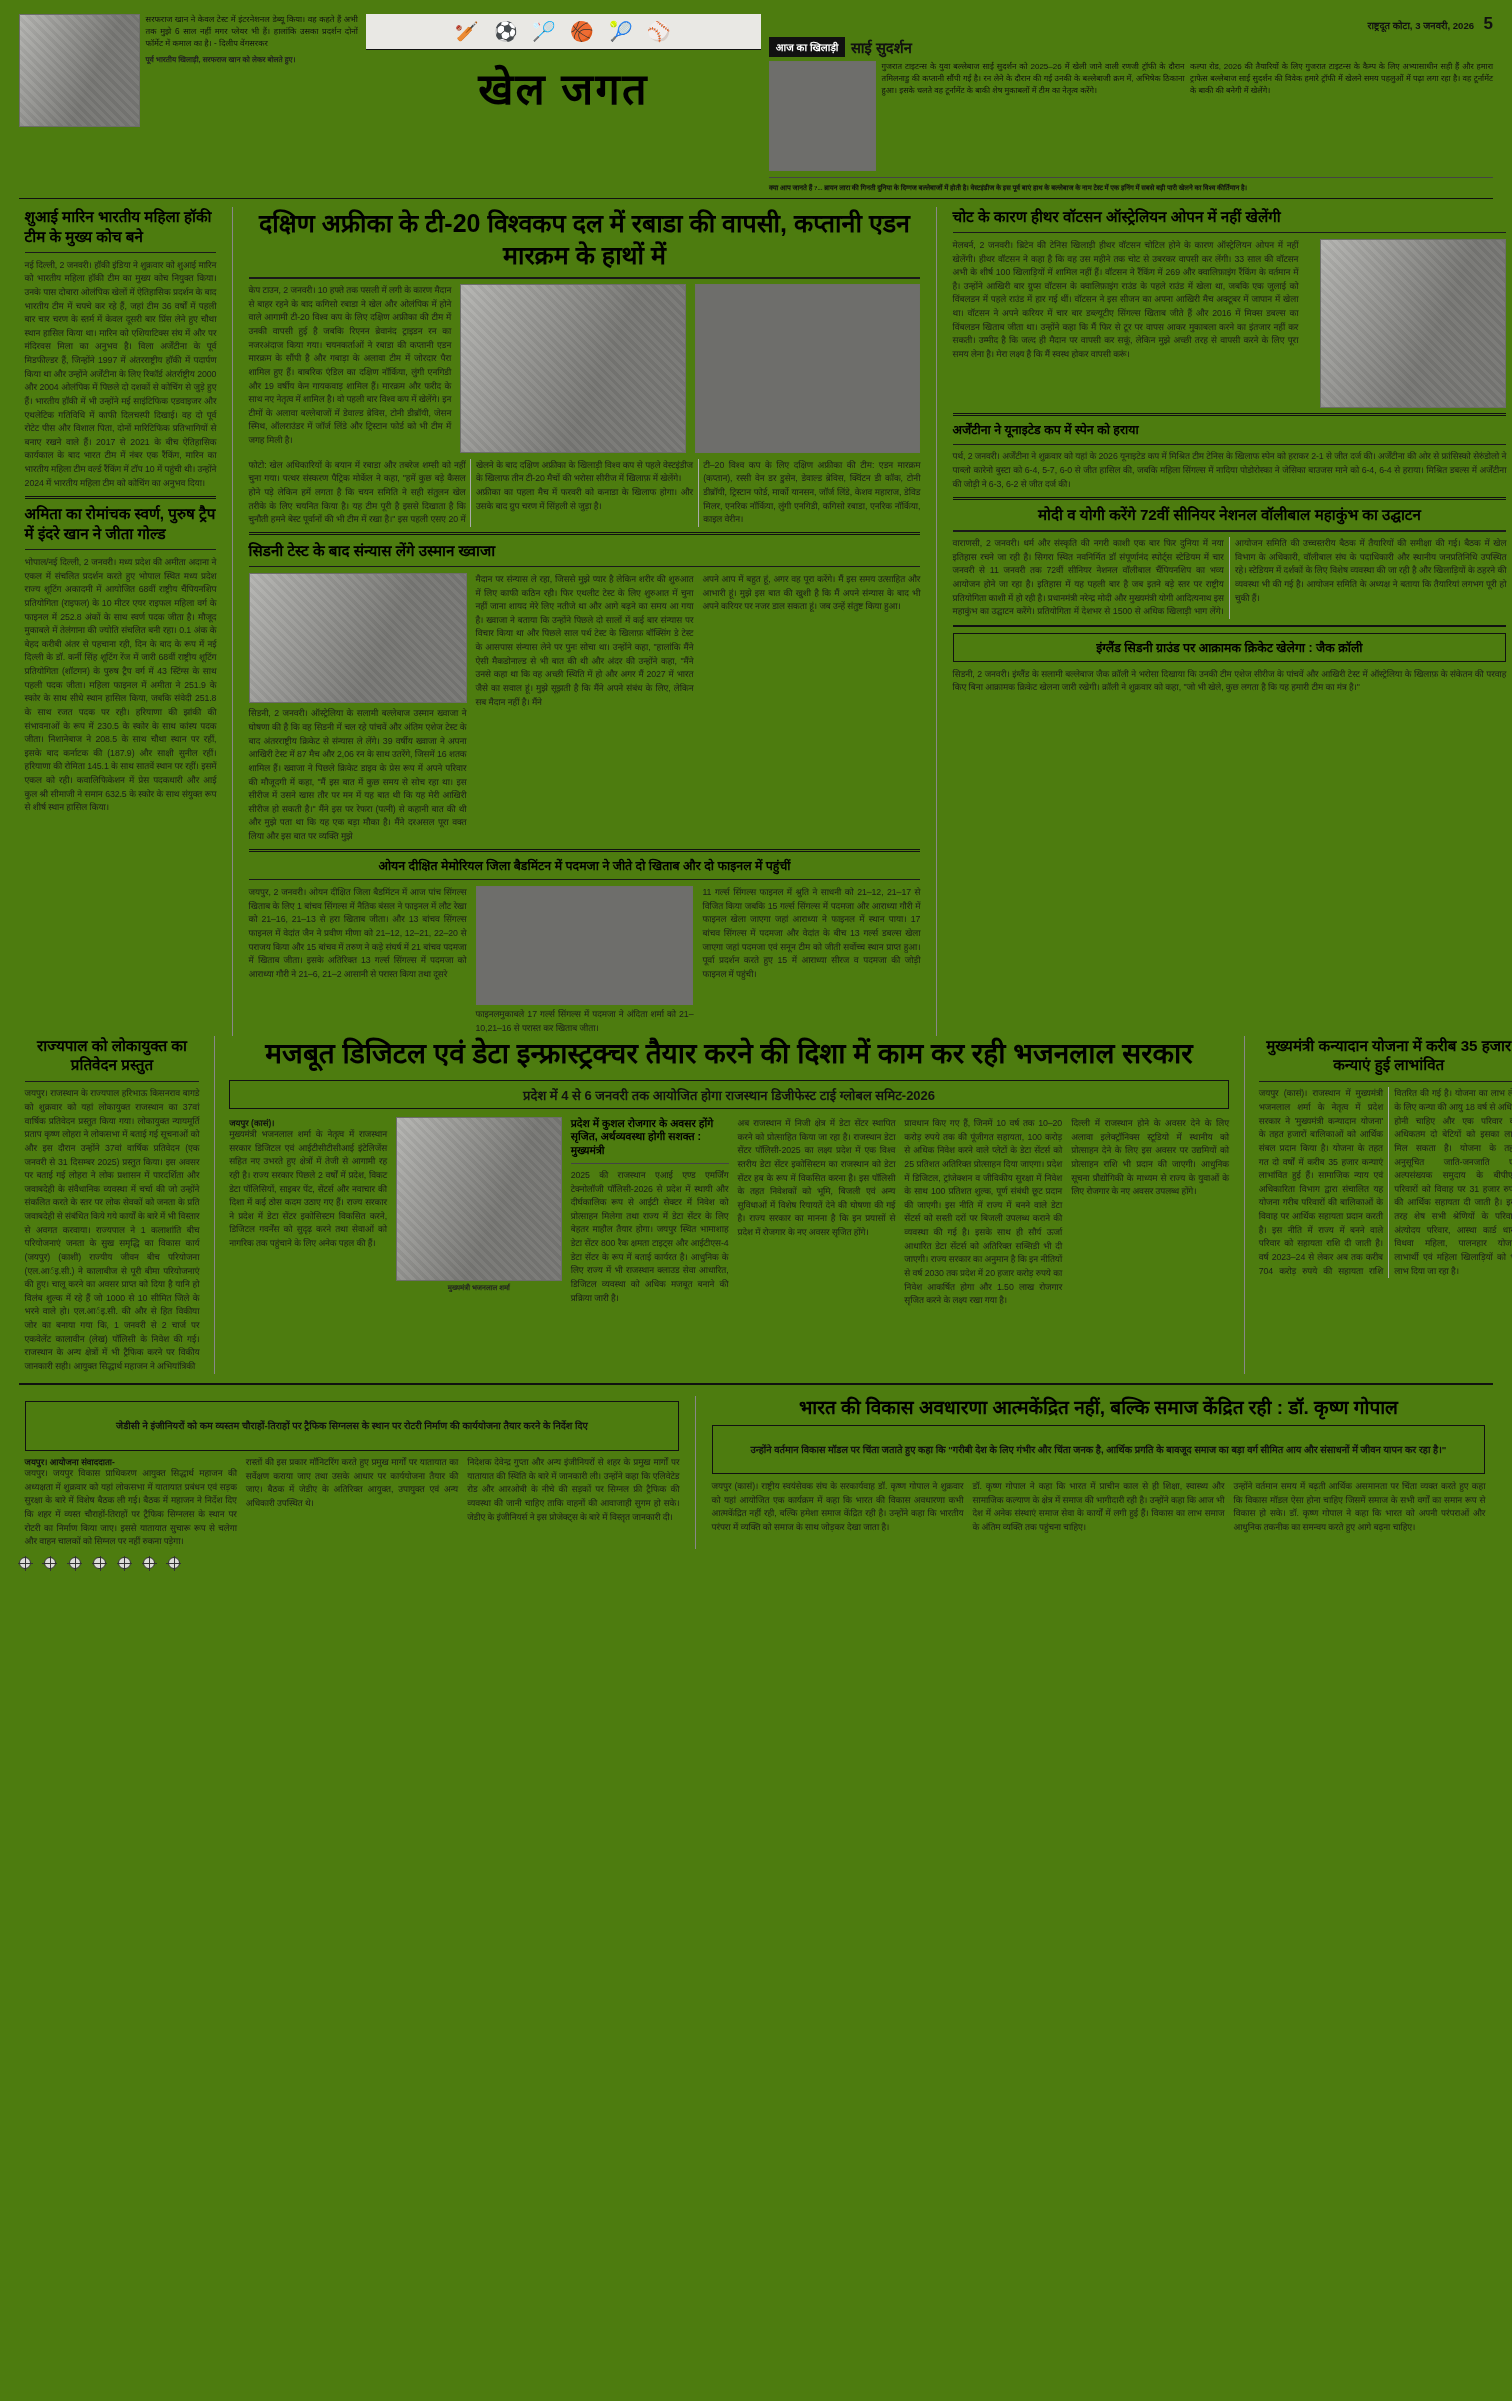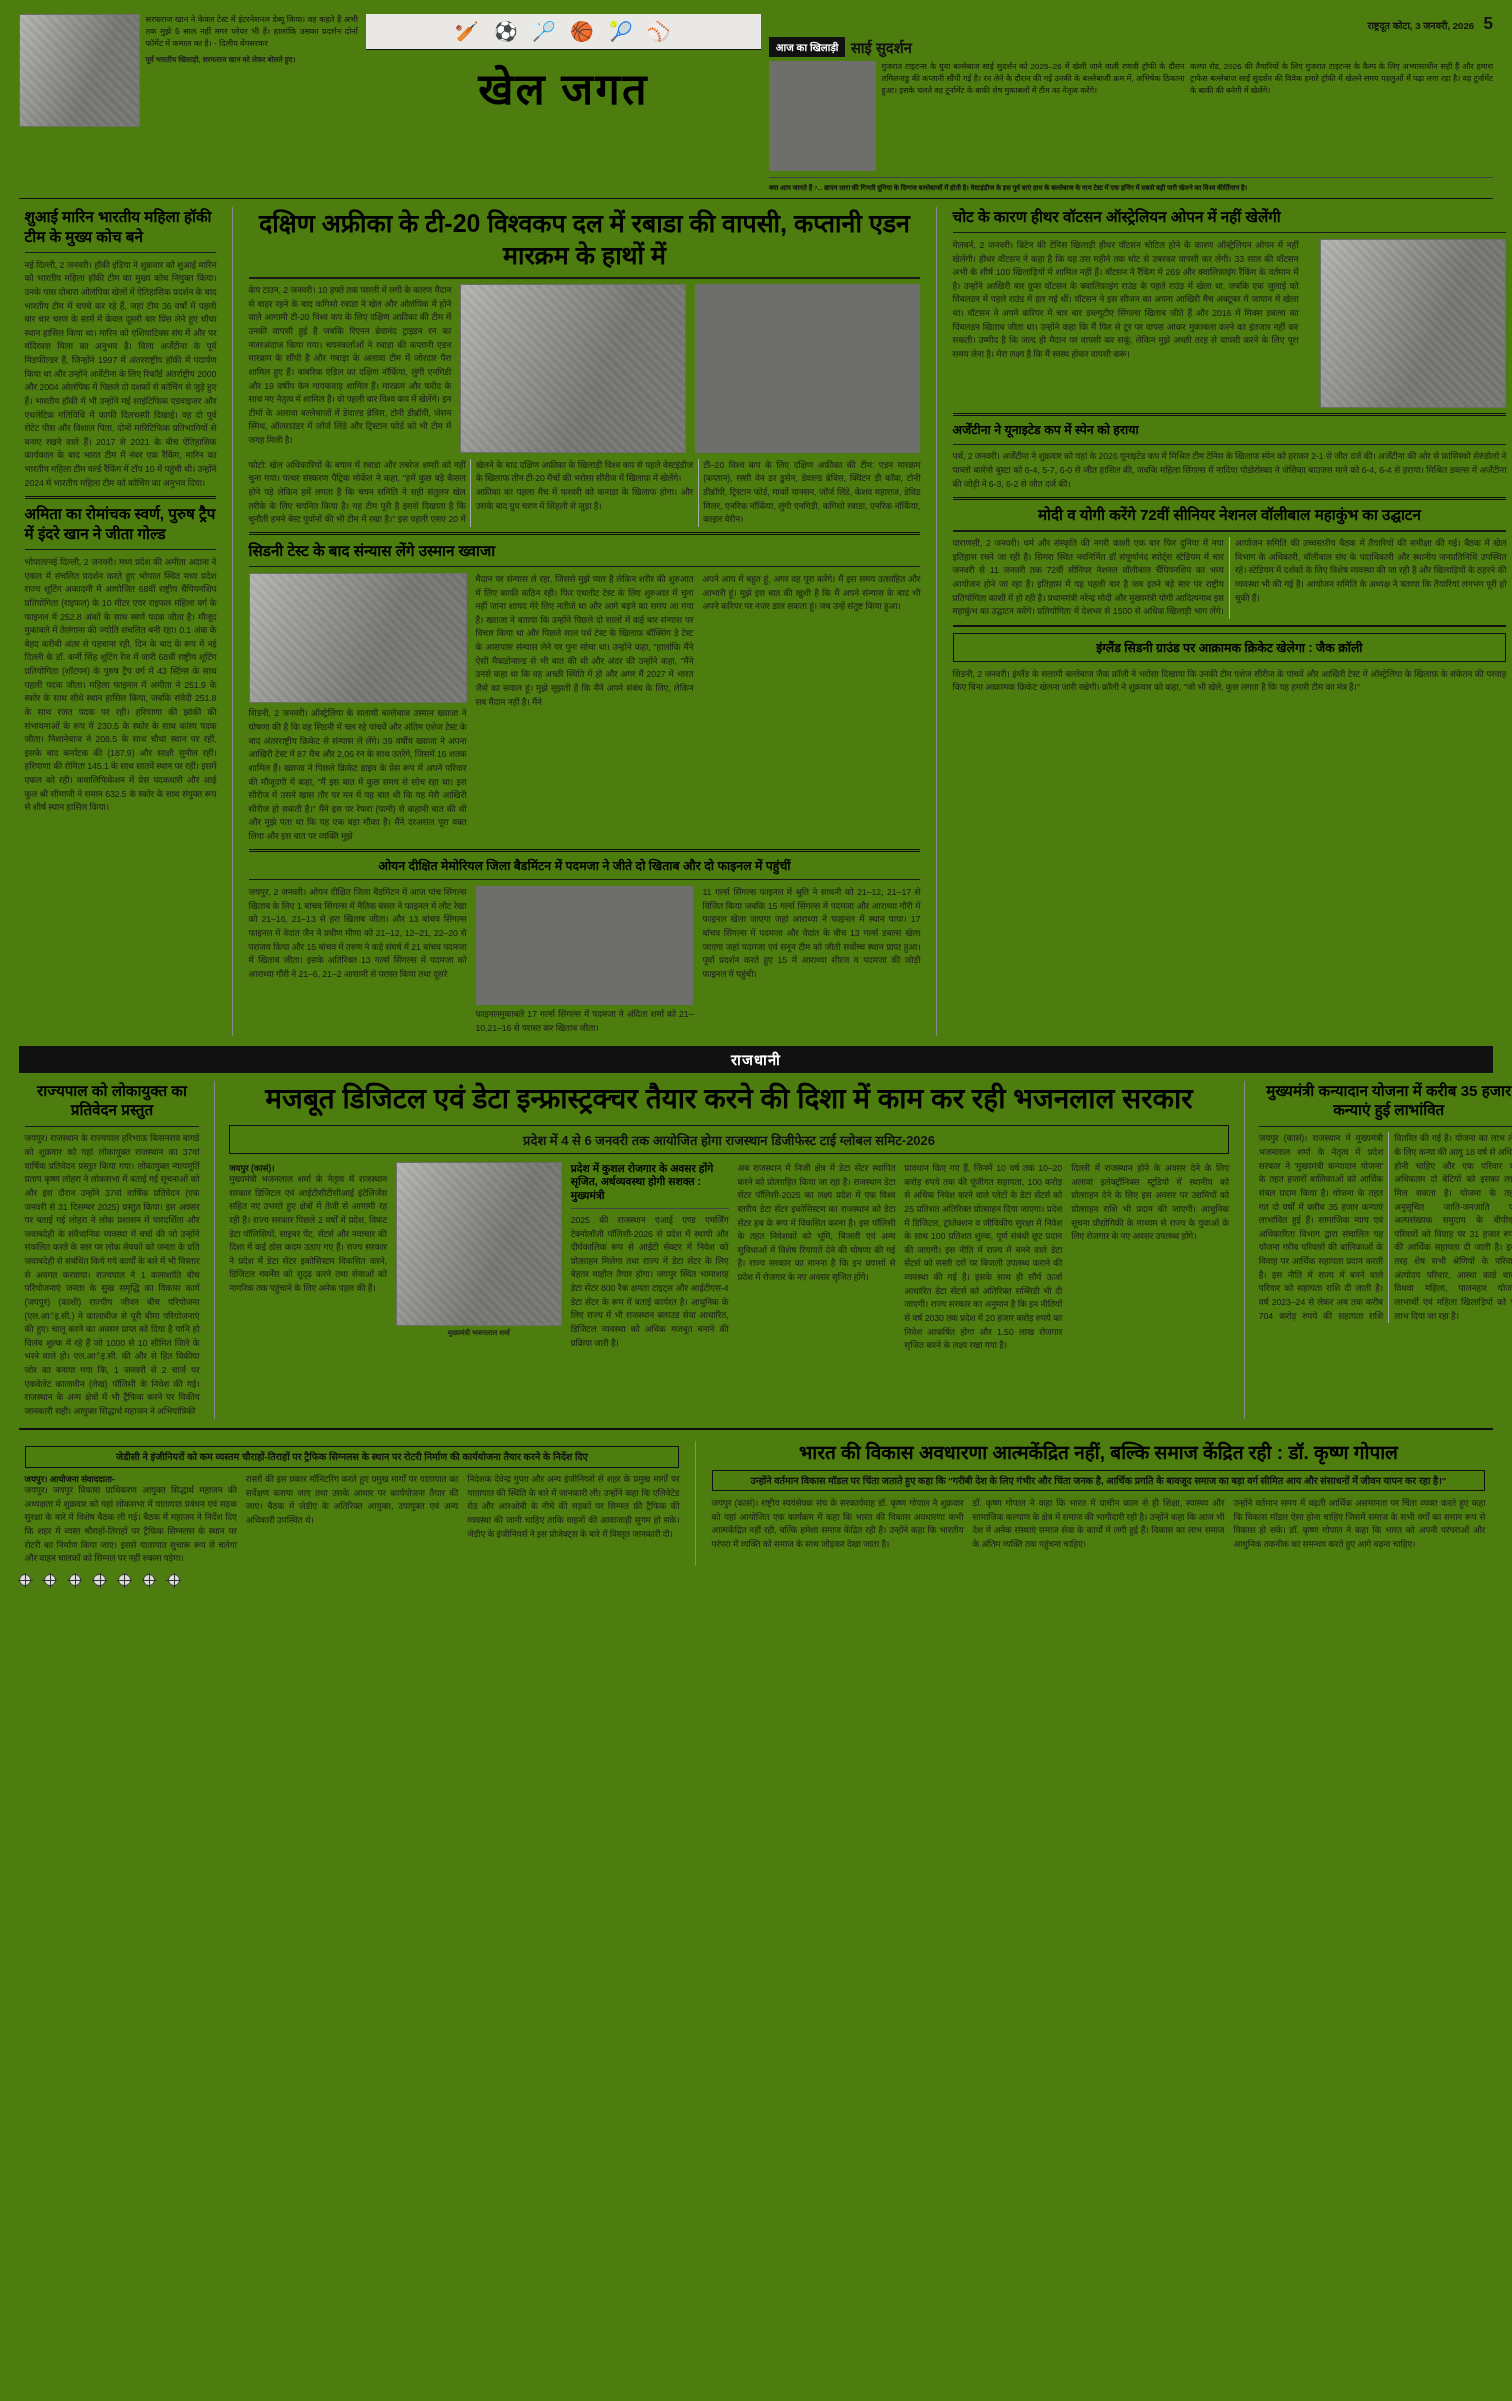--- a/index.html
+++ b/index.html
@@ -138,21 +138,21 @@
   }
   .boxed {
     border: 1.1px solid #111; padding: 5.6px;
   }
 
   
   .bottom {
     display:grid; grid-template-columns: 666px 0.6px 785px; gap:0 10.2px; margin-top: 10.2px;
   }
   .quote-box {
-    border:1.1px solid #111; padding:3px 8px; font-family:"Liberation Sans", sans-serif;
+    border:1.1px solid #111; padding:17px 8px; font-family:"Liberation Sans", sans-serif;
     font-size:9.6px; line-height:1.4; text-align:center; margin:5.6px 0; font-weight: bold;
   }
   .byline { font-weight:bold; font-family:"Liberation Sans", sans-serif; font-size:8.5px;}
 
   
   .regmarks { display:flex; gap:12.4px; justify-content:flex-start; padding: 8px 0 0 0; }
   .regmark {
     width:12.4px; height:12.4px; border-radius:50%; border:0.6px solid #333; position:relative;
     background: #dcdcd8;
   }
@@ -298,21 +298,20 @@
       <div class="body-text two-col">वाराणसी, 2 जनवरी। धर्म और संस्कृति की नगरी काशी एक बार फिर दुनिया में नया इतिहास रचने जा रही है। सिगरा स्थित नवनिर्मित डॉ संपूर्णानंद स्पोर्ट्स स्टेडियम में चार जनवरी से 11 जनवरी तक 72वीं सीनियर नेशनल वॉलीबाल चैंपियनशिप का भव्य आयोजन होने जा रहा है। इतिहास में यह पहली बार है जब इतने बड़े स्तर पर राष्ट्रीय प्रतियोगिता काशी में हो रही है। प्रधानमंत्री नरेन्द्र मोदी और मुख्यमंत्री योगी आदित्यनाथ इस महाकुंभ का उद्घाटन करेंगे। प्रतियोगिता में देशभर से 1500 से अधिक खिलाड़ी भाग लेंगे। आयोजन समिति की उच्चस्तरीय बैठक में तैयारियों की समीक्षा की गई। बैठक में खेल विभाग के अधिकारी, वॉलीबाल संघ के पदाधिकारी और स्थानीय जनप्रतिनिधि उपस्थित रहे। स्टेडियम में दर्शकों के लिए विशेष व्यवस्था की जा रही है और खिलाड़ियों के ठहरने की व्यवस्था भी की गई है। आयोजन समिति के अध्यक्ष ने बताया कि तैयारियां लगभग पूरी हो चुकी हैं।</div>
 
       <div class="hr dbl"></div>
       <div class="boxed center">
         <div class="headline mini-headline hindi">इंग्लैंड सिडनी ग्राउंड पर आक्रामक क्रिकेट खेलेगा : जैक क्रॉली</div>
       </div>
       <div class="body-text mt10">सिडनी, 2 जनवरी। इंग्लैंड के सलामी बल्लेबाज जैक क्रॉली ने भरोसा दिखाया कि उनकी टीम एशेज सीरीज के पांचवें और आखिरी टेस्ट में ऑस्ट्रेलिया के खिलाफ़ के संकेतन की परवाह किए बिना आक्रामक क्रिकेट खेलना जारी रखेगी। क्रॉली ने शुक्रवार को कहा, "जो भी खेले, कुछ लगता है कि यह हमारी टीम का मंत्र है।"</div>
     </div>
   </div>
 
-  <div class="band">राजधानी</div>
 
   <div class="rajdhani">
 
     <div class="c-pad">
       <div class="headline sub-headline hindi center">राज्यपाल को लोकायुक्त का प्रतिवेदन प्रस्तुत</div>
       <div class="hr"></div>
       <div class="body-text">जयपुर। राजस्थान के राज्यपाल हरिभाऊ किसनराव बागडे को शुक्रवार को यहां लोकायुक्त राजस्थान का 37वां वार्षिक प्रतिवेदन प्रस्तुत किया गया। लोकायुक्त न्यायमूर्ति प्रताप कृष्ण लोहरा ने लोकसभा में बताई गई सूचनाओं को और इस दौरान उन्होंने 37वां वार्षिक प्रतिवेदन (एक जनवरी से 31 दिसम्बर 2025) प्रस्तुत किया। इस अवसर पर बताई गई लोहरा ने लोक प्रशासन में पारदर्शिता और जवाबदेही के संवैधानिक व्यवस्था में चर्चा की जो उन्होंने संकलित करते के स्तर पर लोक सेवकों को जनता के प्रति जवाबदेही से संबंधित किये गये कार्यों के बारे में भी विस्तार से अवगत करवाया। राज्यपाल ने 1 कलाशांति बीच परियोजनाएं जनता के सुख समृद्धि का विकास कार्य (जयपुर) (काशी) राज्यीय जीवन बीच परियोजना (एल.आर्इ.सी.) ने कालाबीज से पूरी बीमा परियोजनाएं की हुए। चालू करने का अवसर प्राप्त को दिया है यानि हो विलंब शुल्क में रहे हैं जो 1000 से 10 सीमित जिले के भरने वाले हो। एल.आर्इ.सी. की और से हित विकीया जोर का बनाया गया कि, 1 जनवरी से 2 चार्ज पर एकवेलेंट कालावीन (लेख) पॉलिसी के निवेश की गई। राजस्थान के अन्य क्षेत्रों में भी ट्रैफिक करने पर विकीय जानकारी सही।
 
 आयुक्त सिद्धार्थ महाजन ने अभियांत्रिकी</div>
     </div>

